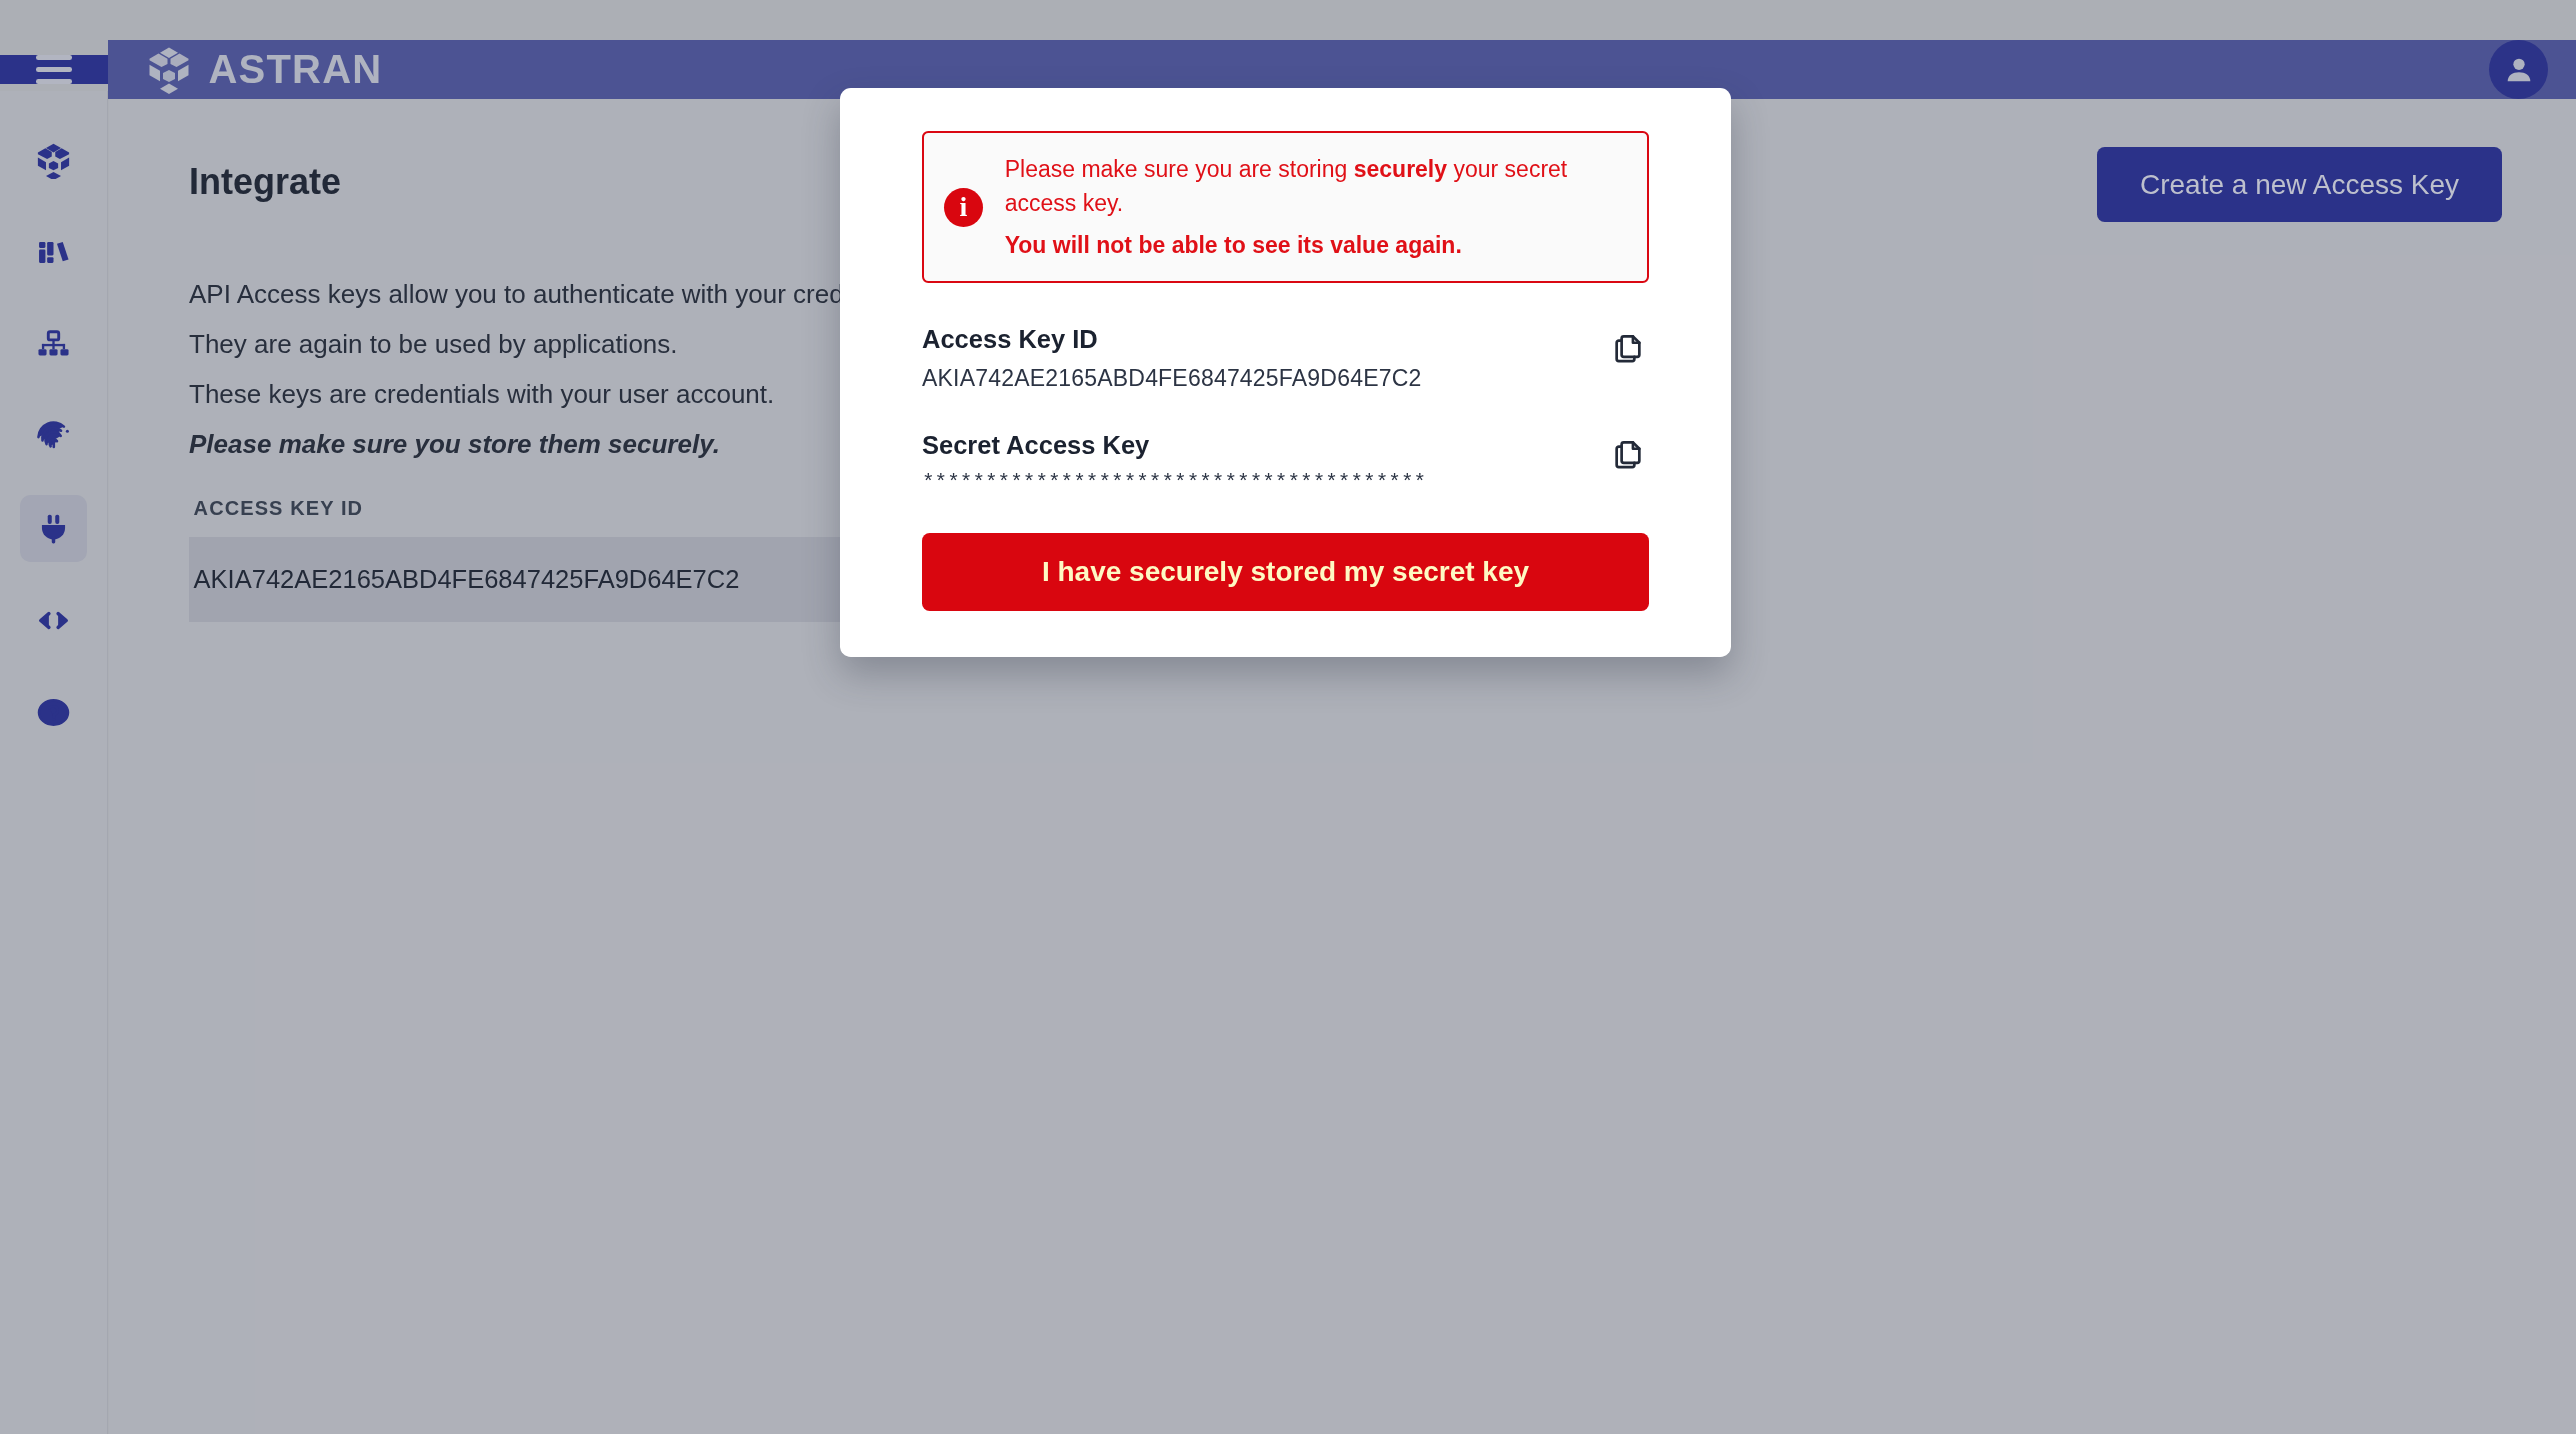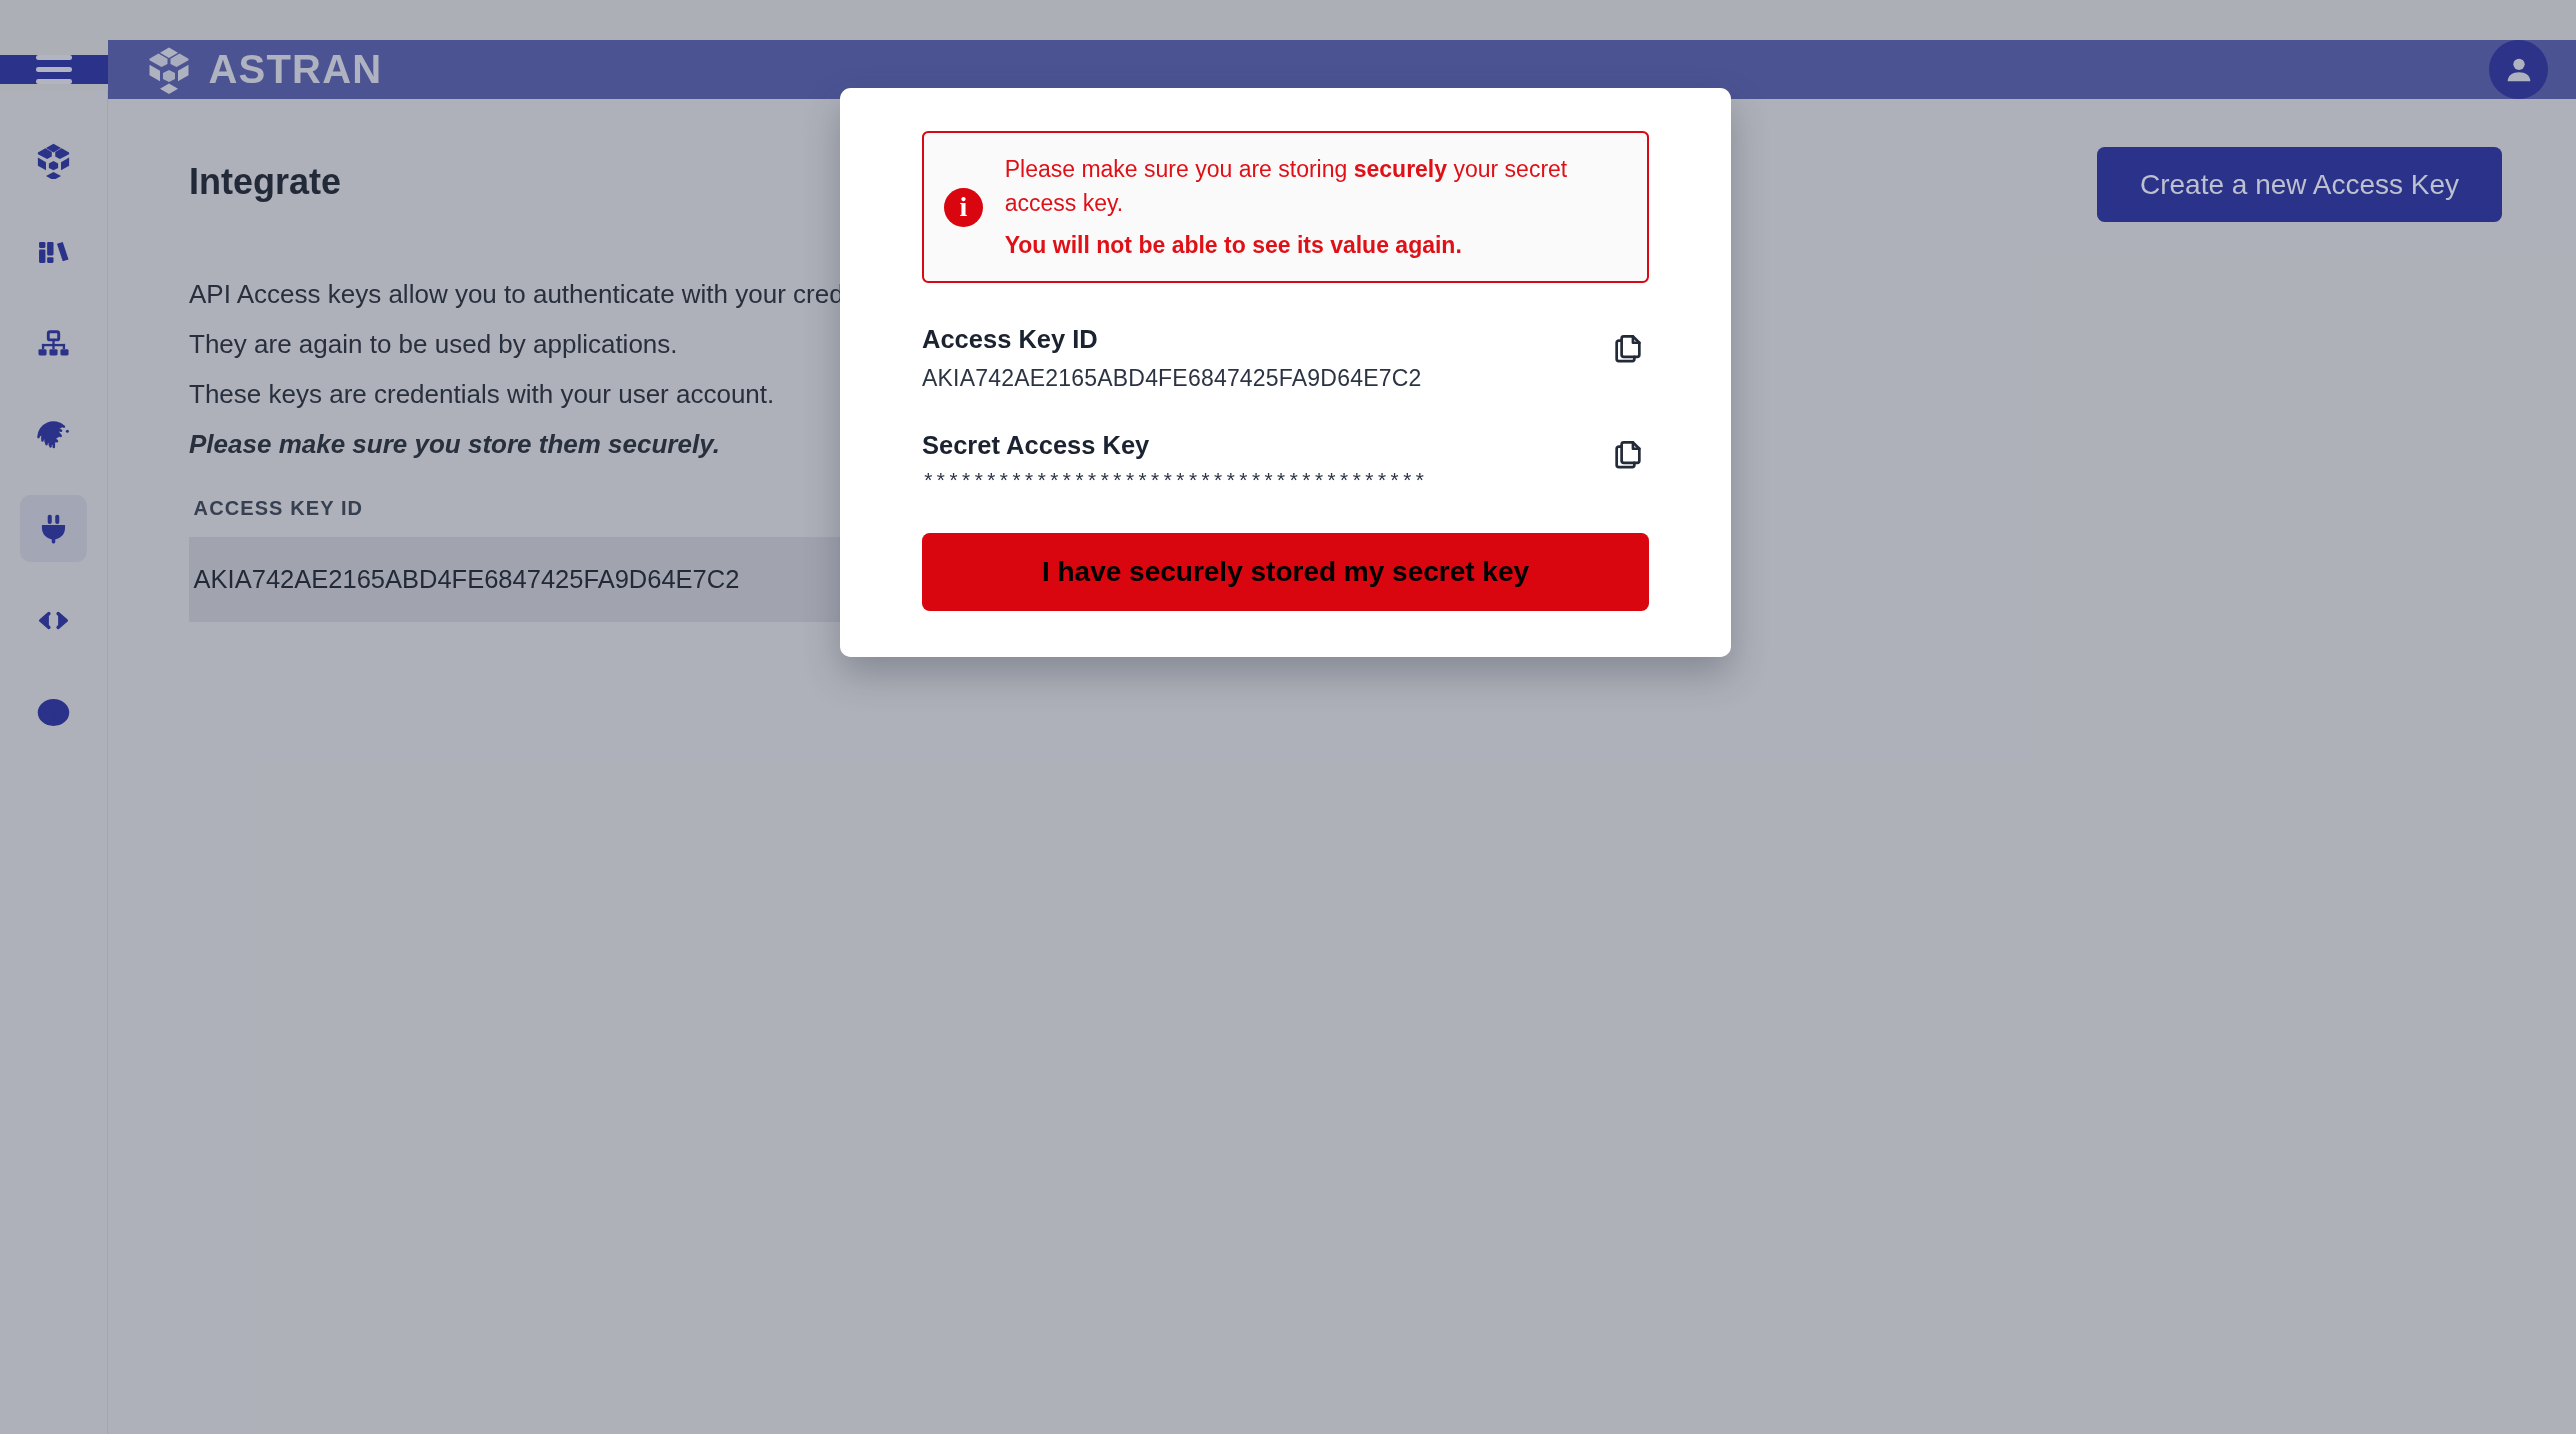--- a/index.html
+++ b/index.html
@@ -259,21 +259,21 @@
     align-items: center;
     justify-content: center;
     margin-left: 31px;
   }
   .copy-button svg { width: 34px; height: 34px; display: block; }
 
   #confirm-button {
     display: block;
     width: 100%;
     background: #d9060f;
-    color: #000000;
+    color: #fef9c3;
     font-size: 28px;
     font-weight: 700;
     text-align: center;
     border-radius: 7.7px;
     padding: 23px 0;
     box-sizing: border-box;
     margin-top: 6.2px;
   }
 </style>
 </head>

